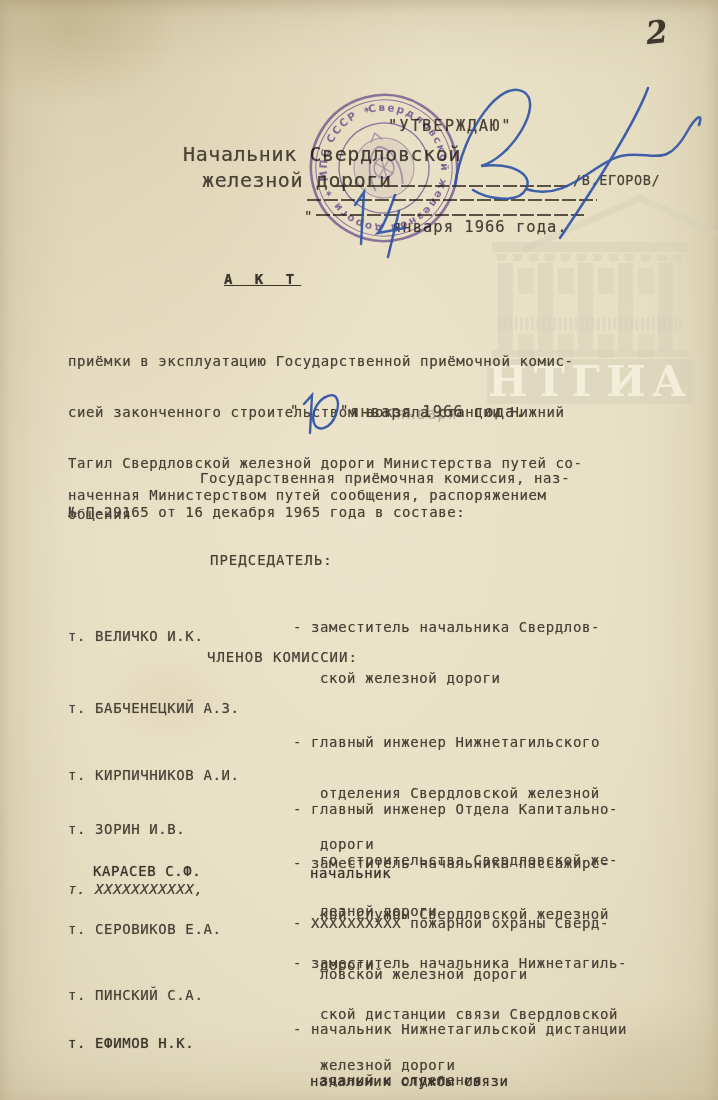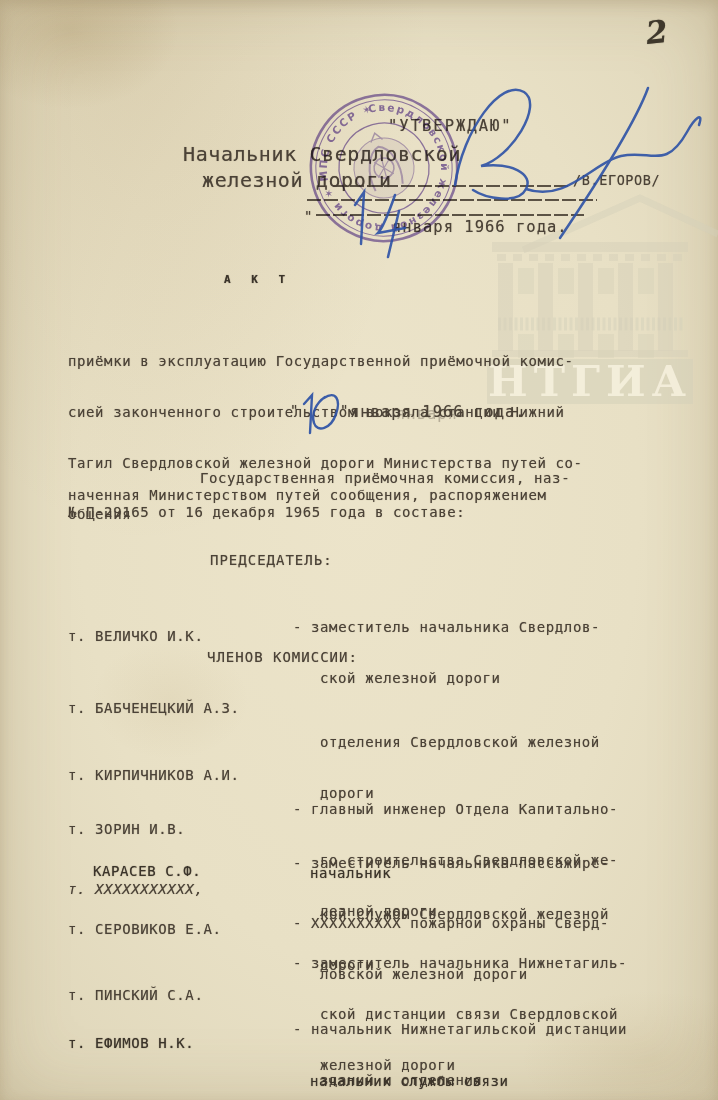--- a/index.html
+++ b/index.html
@@ -13,21 +13,21 @@
   }
   .stain{position:absolute;border-radius:50%;pointer-events:none;}
   .t{
     position:absolute; color:#4b4237; font-size:14px; line-height:17px;
     letter-spacing:.6px; white-space:pre; text-shadow:0 0 .8px rgba(70,60,45,.55);
   }
   .big{font-size:20px;}
   .md{font-size:15.5px; letter-spacing:1px;}
   .dk{color:#3b342a; text-shadow:0 0 1px rgba(55,46,35,.7);}
   .ghost{opacity:.32;}
-  .title{font-size:11px; font-weight:bold; letter-spacing:7px;}
+  .title{font-size:14px; font-weight:bold; letter-spacing:7px;text-decoration:underline;}
   .hline{
     position:absolute; height:2px; opacity:.88;
     background:repeating-linear-gradient(90deg,#483f33 0 14px, rgba(72,63,51,0) 14px 17px);
   }
   .cont{margin-left:27px;}
   .desc div{line-height:17px;}
   .pagenum{
     position:absolute; left:646px; top:14px; font-family:"DejaVu Serif","Liberation Serif",serif;
     font-style:italic; font-weight:bold; font-size:31px; color:#3f382c;
     transform:rotate(-6deg); text-shadow:0 0 1px rgba(63,56,44,.6);
@@ -154,20 +154,21 @@
   <div class="t" style="left:68px;top:585px;margin-top:43px;">т. ВЕЛИЧКО И.К.</div>
   <div class="t desc" style="left:293px;top:585px;">
     <div>- заместитель начальника Свердлов-</div>
     <div class="cont">ской железной дороги</div>
   </div>
 
   <div class="t" style="left:207px;top:649px;letter-spacing:1px;">ЧЛЕНОВ КОМИССИИ:</div>
 
   <div class="t" style="left:68px;top:700px;">т. БАБЧЕНЕЦКИЙ А.З.</div>
   <div class="t desc" style="left:293px;top:700px;">
+    <div>- главный инженер Нижнетагильского</div>
     <div class="cont">отделения Свердловской железной</div>
     <div class="cont">дороги</div>
   </div>
 
   <div class="t" style="left:68px;top:767px;">т. КИРПИЧНИКОВ А.И.</div>
   <div class="t desc" style="left:293px;top:767px;">
     <div>- главный инженер Отдела Капитально-</div>
     <div class="cont">го строительства Свердловской же-</div>
     <div class="cont">лезной дороги</div>
   </div>

